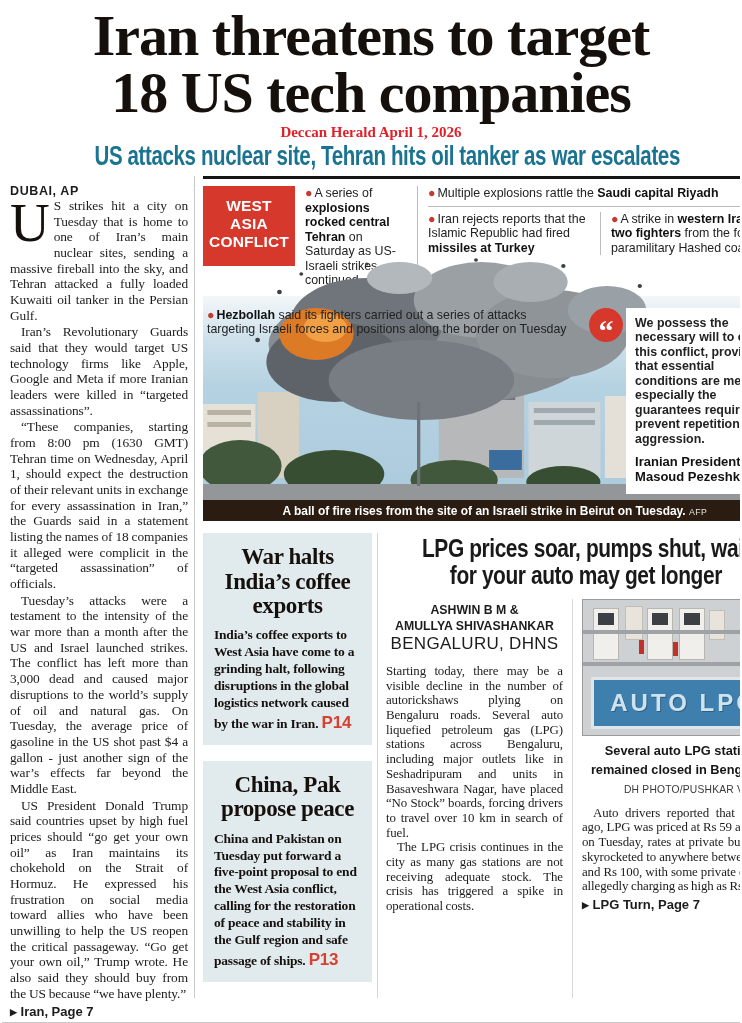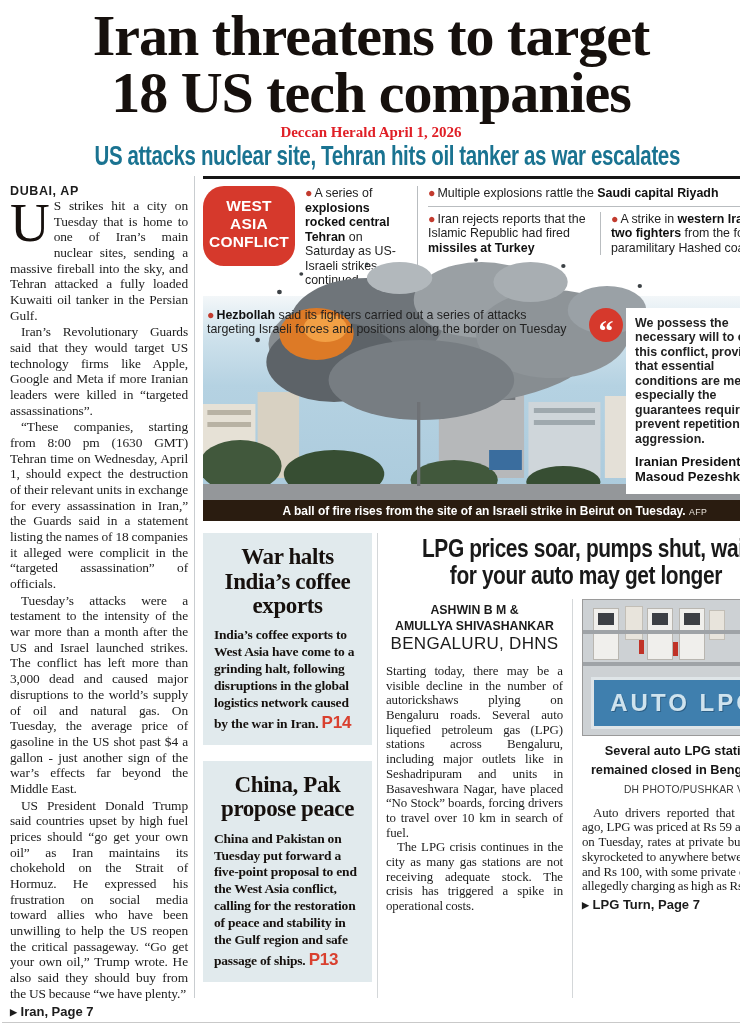--- a/index.html
+++ b/index.html
@@ -55,21 +55,20 @@
   .jumpline .arrow { font-size:9px; position:relative; top:-1px; }
 
   
   .conflict-panel { border-top:3px solid #151515; padding-top:7px; }
   .panel-grid { display:flex; }
   .red-box {
     flex:0 0 92px; background:#d6392c; color:#fff; text-align:center;
     font-family:"Liberation Sans", sans-serif; font-weight:700;
     font-size:15.5px; line-height:1.15; padding:11px 2px; height:80px;
     letter-spacing:0.2px;
-    border-radius:21px;
   }
   .panel-bullet {
     font-family:"Liberation Sans", sans-serif; font-size:12.4px;
     line-height:1.17; color:#222;
   }
   .panel-bullet b { color:#111; }
   .dot { color:#c23b2e; font-weight:700; margin-right:2px; }
   .cell-b1 { flex:0 0 122px; padding:0 8px 0 10px; }
   .cell-right { flex:1; border-left:1px solid #b9bdc0; padding-left:10px; }
   .cell-b2 { padding-bottom:5px; border-bottom:1px solid #b9bdc0; margin-bottom:5px; }

